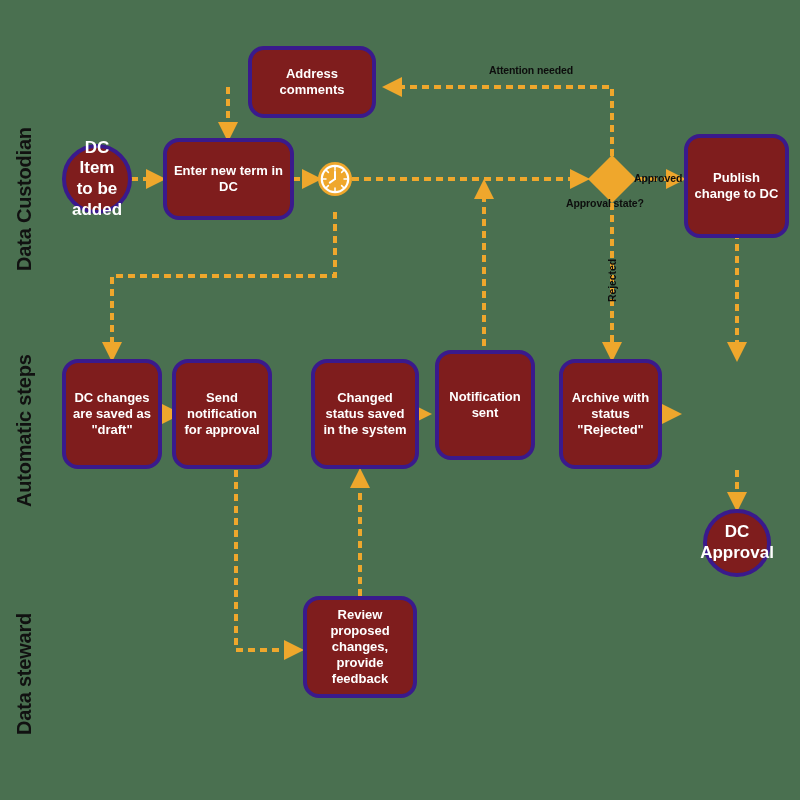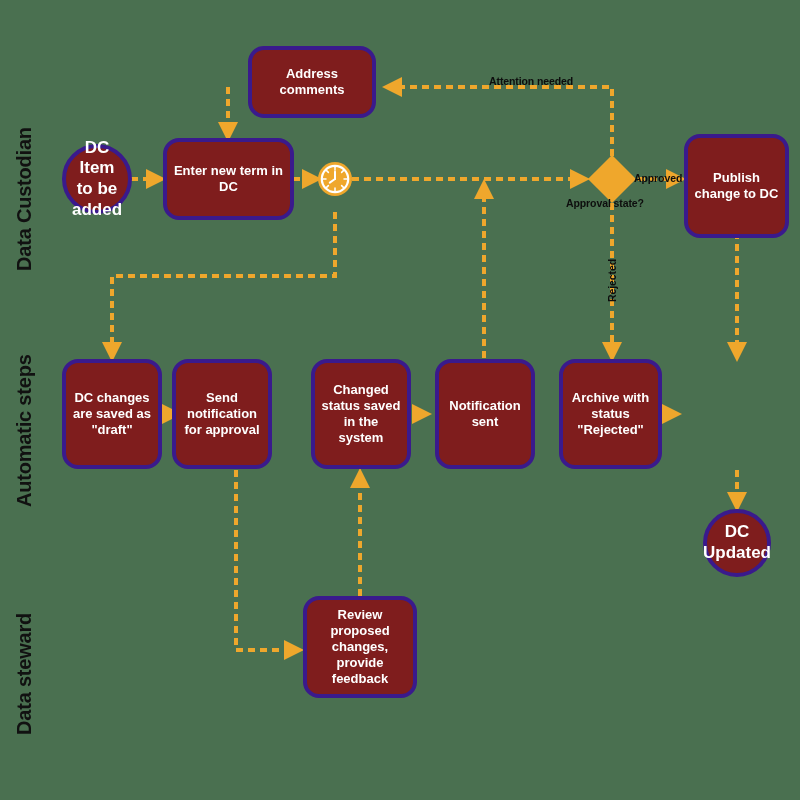--- a/index.html
+++ b/index.html
@@ -183,52 +183,52 @@
 
   <div class="diamond" style="left:595px; top:162px; width:34px; height:34px;"></div>
   <div class="edge-label center" style="left:566px; top:198px; width:92px;">
     <span>Approval state?</span>
   </div>
 
   <div class="node rounded" style="left:684px; top:134px; width:105px; height:104px;">
     <span class="node-text">Publish change to DC</span>
   </div>
 
-  <div class="edge-label" style="left:489px; top:75px;">
+  <div class="edge-label" style="left:489px; top:64px;">
     <span>Attention needed</span>
   </div>
   <div class="edge-label" style="left:634px; top:172px;">
     <span>Approved</span>
   </div>
   <div class="edge-label vert" style="left:606px; top:302px;">
     <span>Rejected</span>
   </div>
 
   <div class="node rounded" style="left:62px; top:359px; width:100px; height:110px;">
     <span class="node-text">DC changes are saved as "draft"</span>
   </div>
 
   <div class="node rounded" style="left:172px; top:359px; width:100px; height:110px;">
     <span class="node-text">Send notification for approval</span>
   </div>
 
-  <div class="node rounded" style="left:311px; top:359px; width:100px; height:110px;">
+  <div class="node rounded" style="left:311px; top:359px; width:108px; height:110px;">
     <span class="node-text">Changed status saved in the system</span>
   </div>
 
-  <div class="node rounded" style="left:435px; top:359px; width:100px; height:110px;">
+  <div class="node rounded" style="left:435px; top:350px; width:100px; height:110px;">
     <span class="node-text">Notification sent</span>
   </div>
 
   <div class="node rounded" style="left:559px; top:359px; width:103px; height:110px;">
     <span class="node-text">Archive with status "Rejected"</span>
   </div>
 
 
   <div class="node circle" style="left:703px; top:509px; width:68px; height:68px;">
-    <span class="node-text">DC Updated</span>
+    <span class="node-text">DC Approval</span>
   </div>
 
   <div class="node rounded" style="left:303px; top:596px; width:114px; height:102px;">
     <span class="node-text">Review proposed changes, provide feedback</span>
   </div>
 
 </div>
 
 </body></html>

